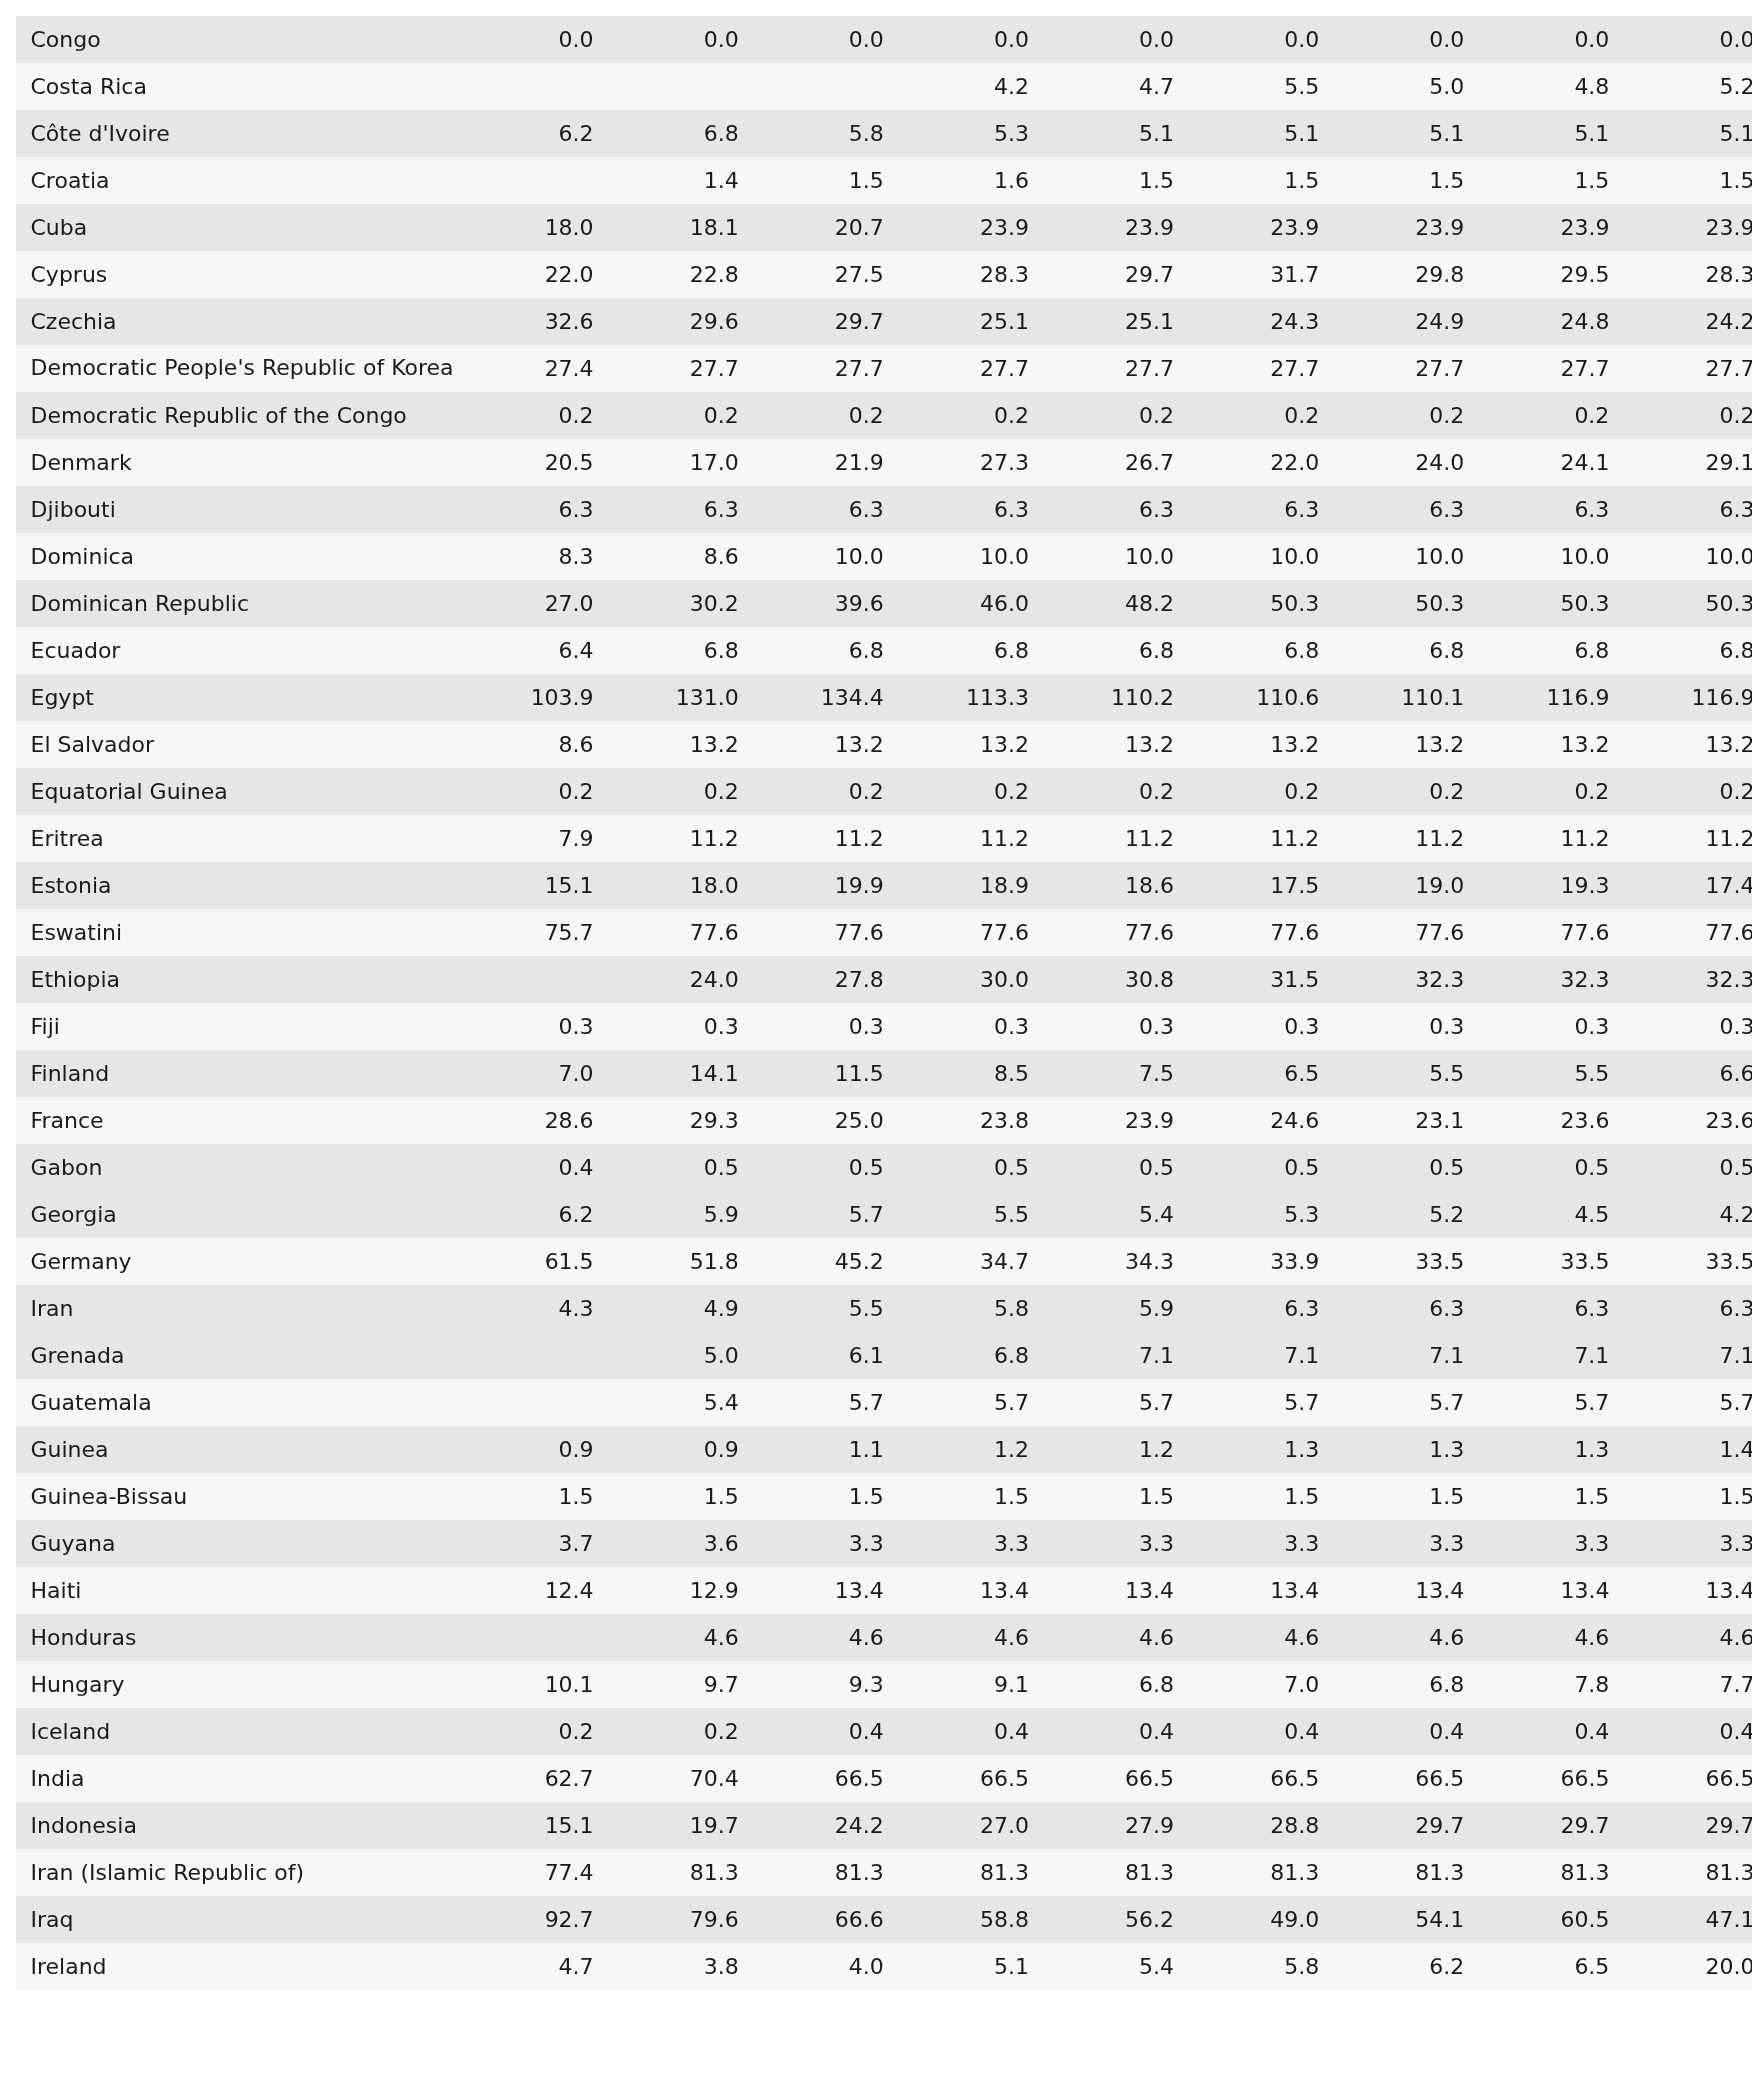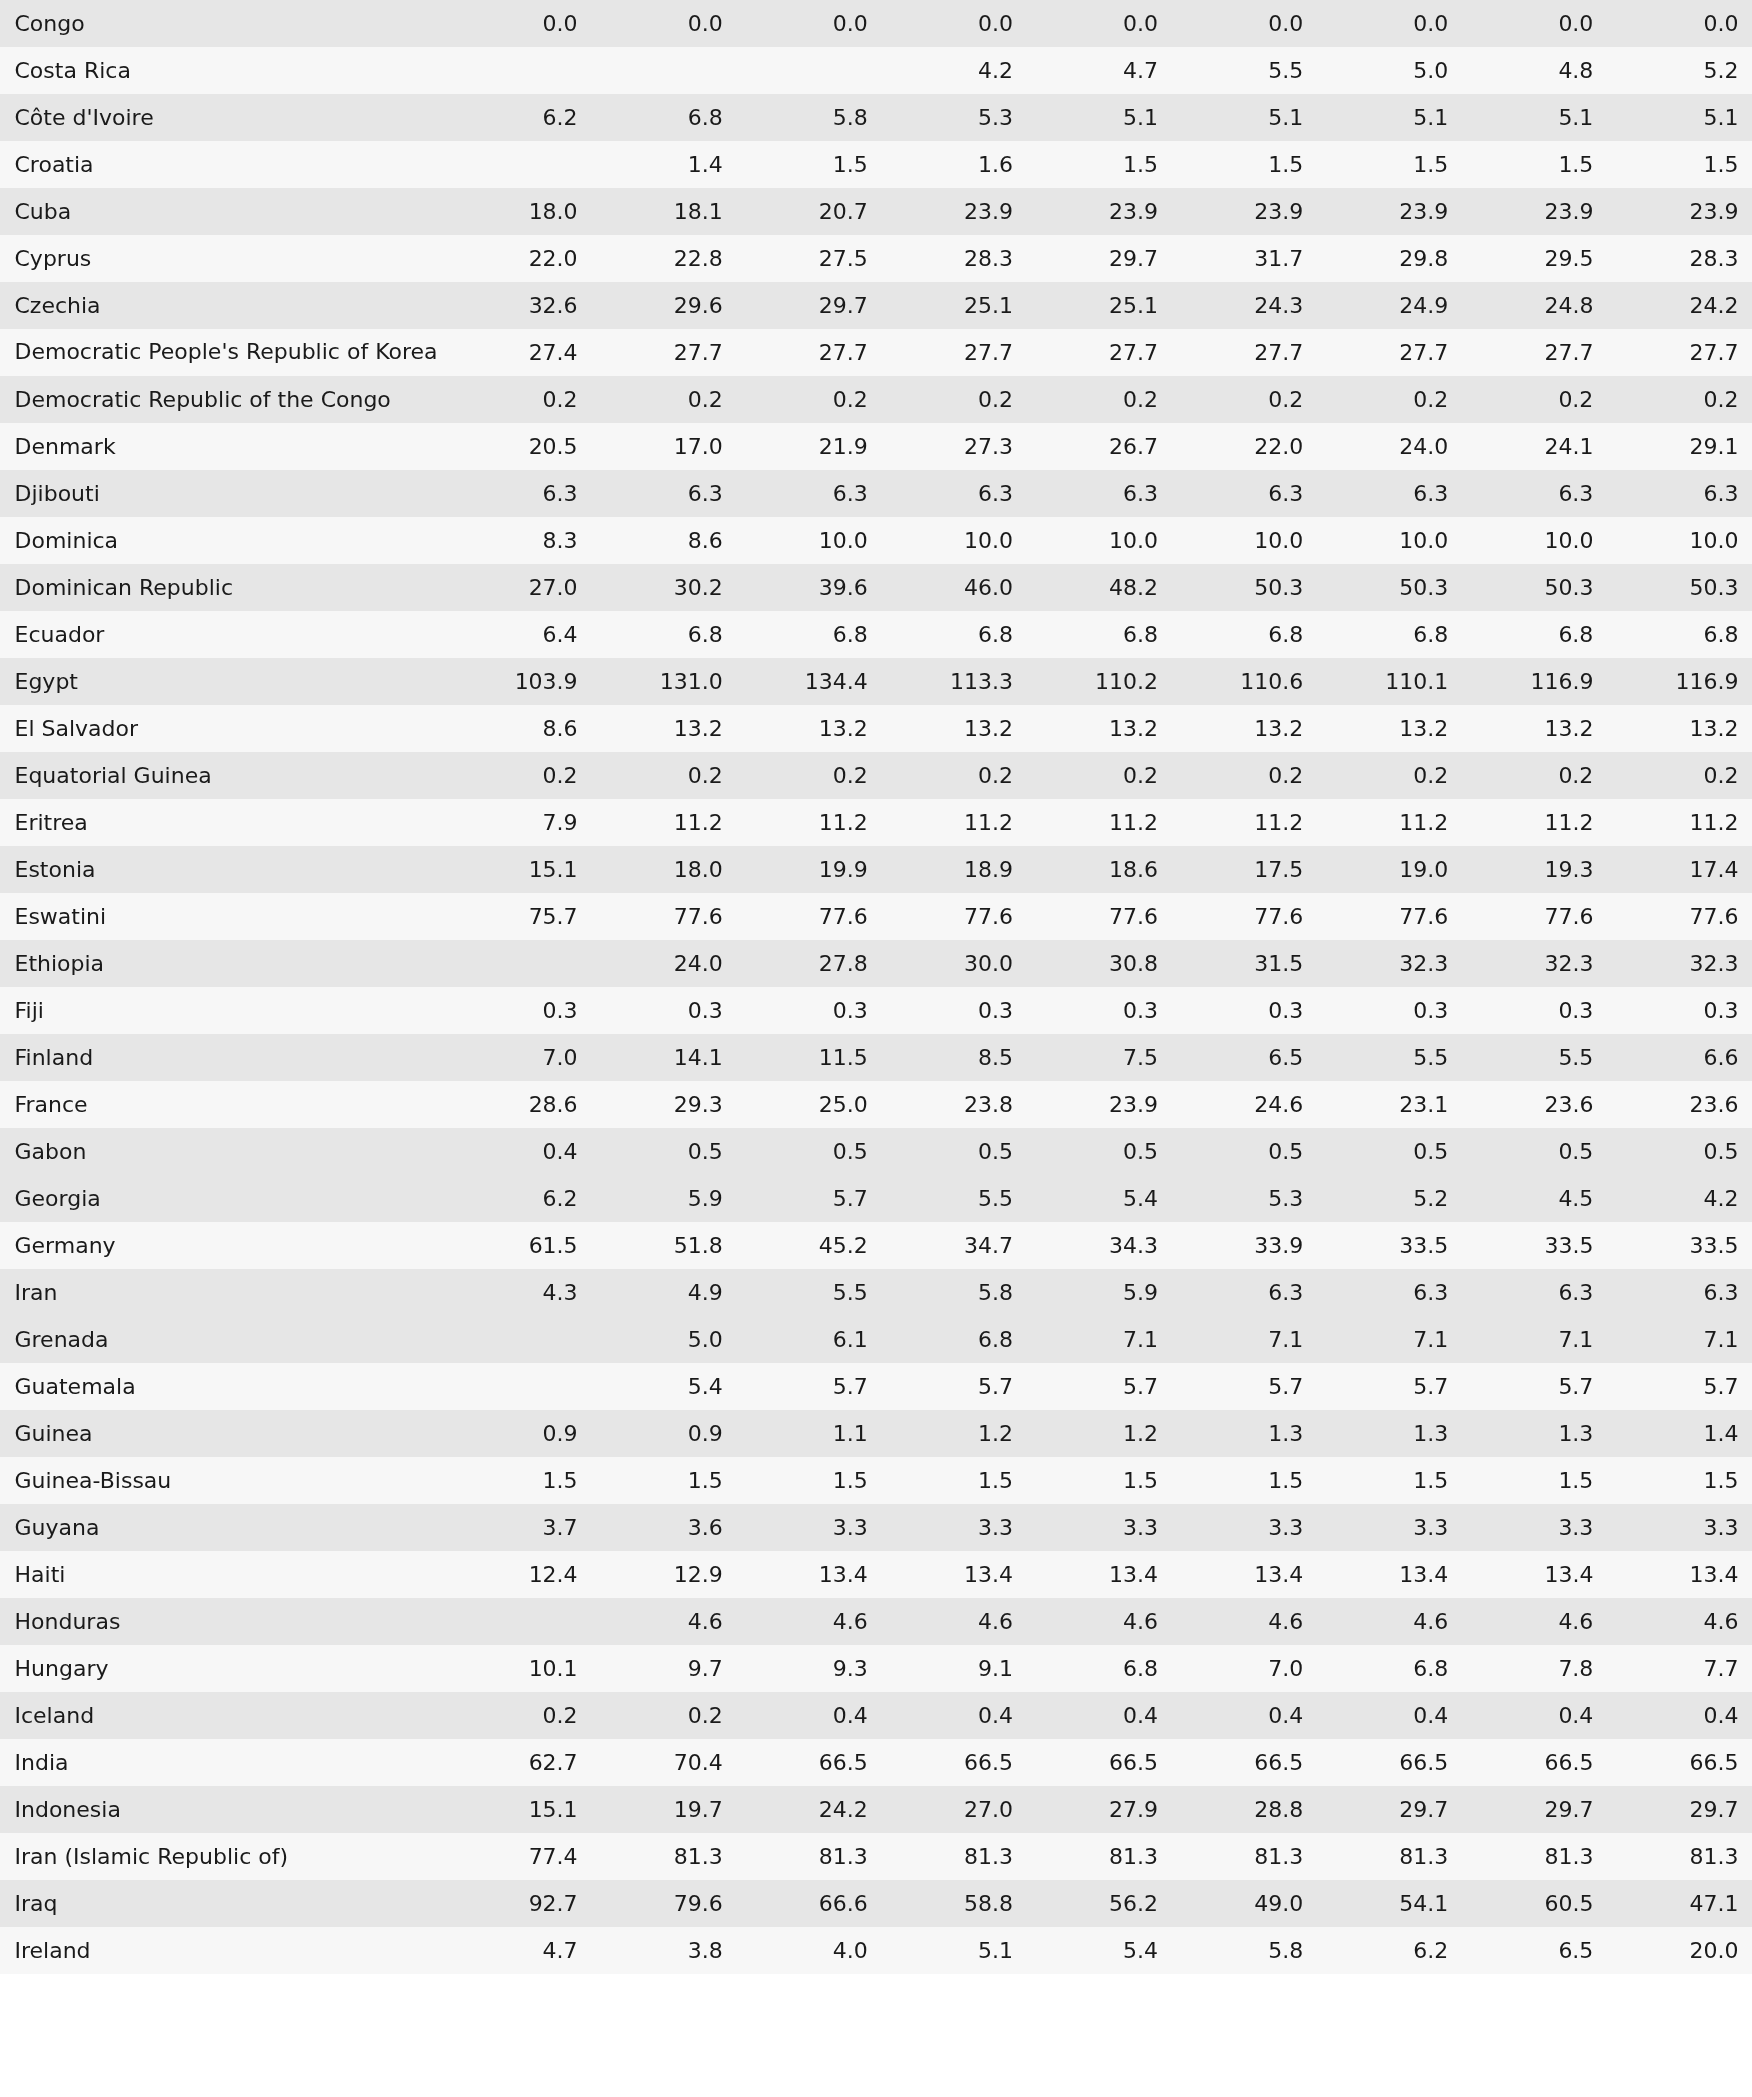--- a/index.html
+++ b/index.html
@@ -7,21 +7,21 @@
     padding: 0;
     background: #ffffff;
   }
   body {
     font-family: "DejaVu Sans", "Liberation Sans", sans-serif;
     width: 1753px;
   }
   .table-wrap {
     width: 1640px;
     box-sizing: border-box;
-    padding: 0;
+    padding: 16px;
   }
   table.data-table {
     border-collapse: collapse;
     width: 1753px;
     table-layout: fixed;
   }
   table.data-table td {
     font-size: 22px;
     color: #1a1a1a;
     padding: 0 14.5px;

